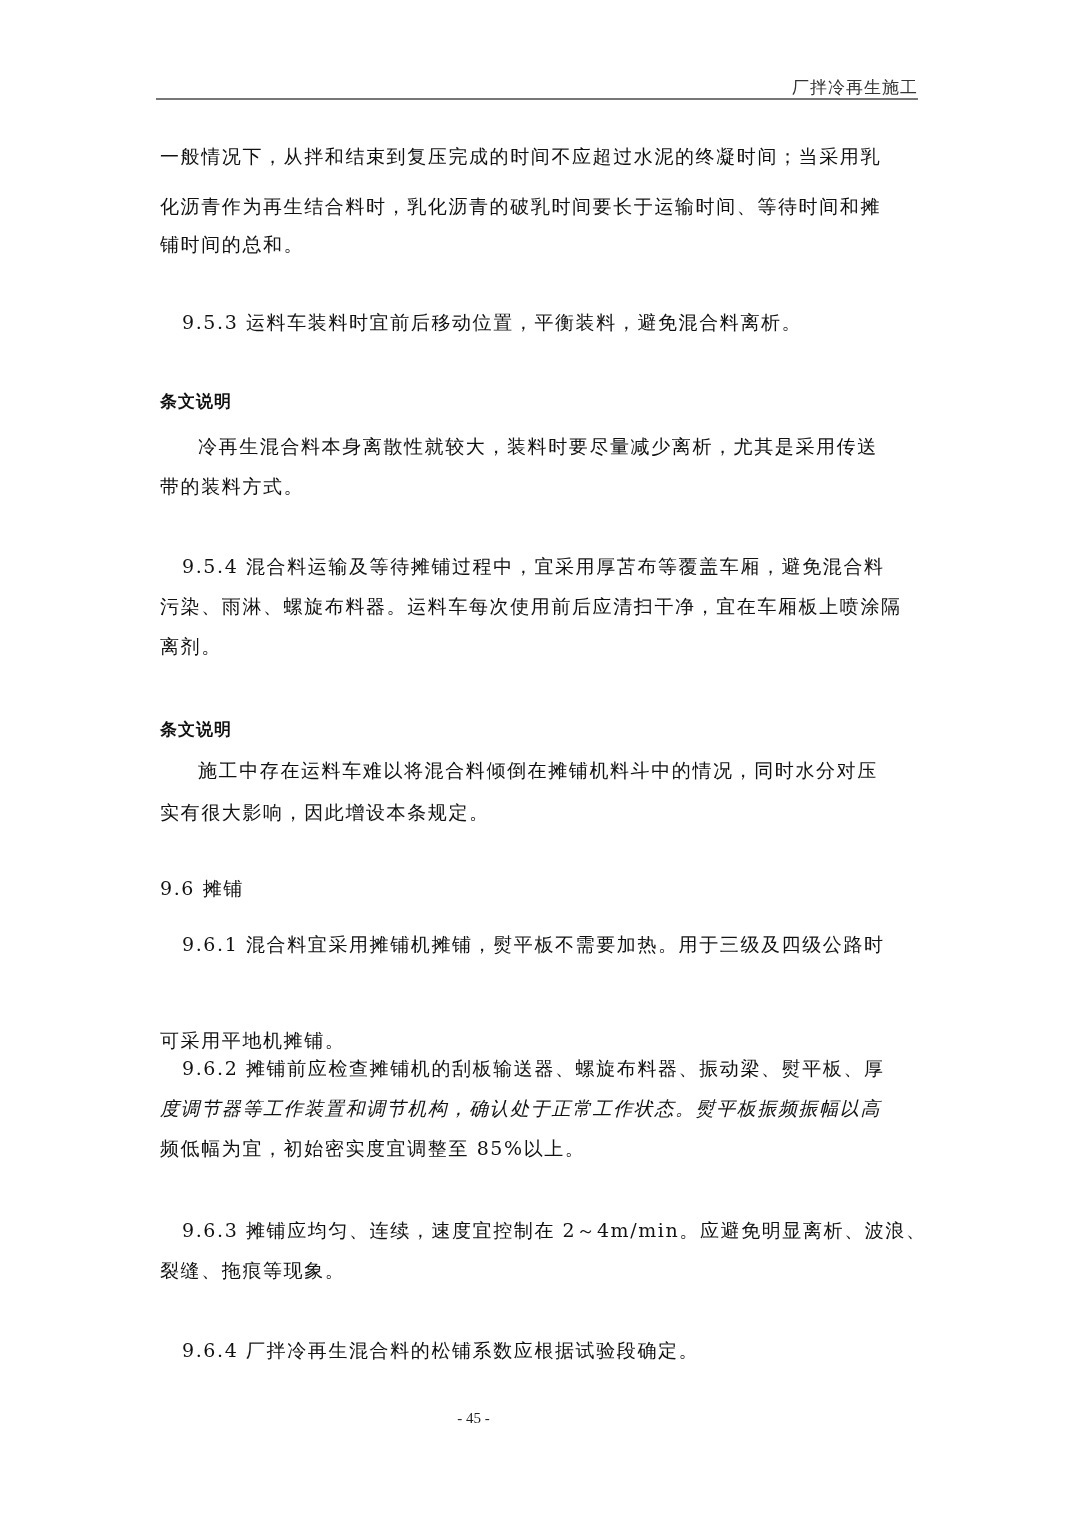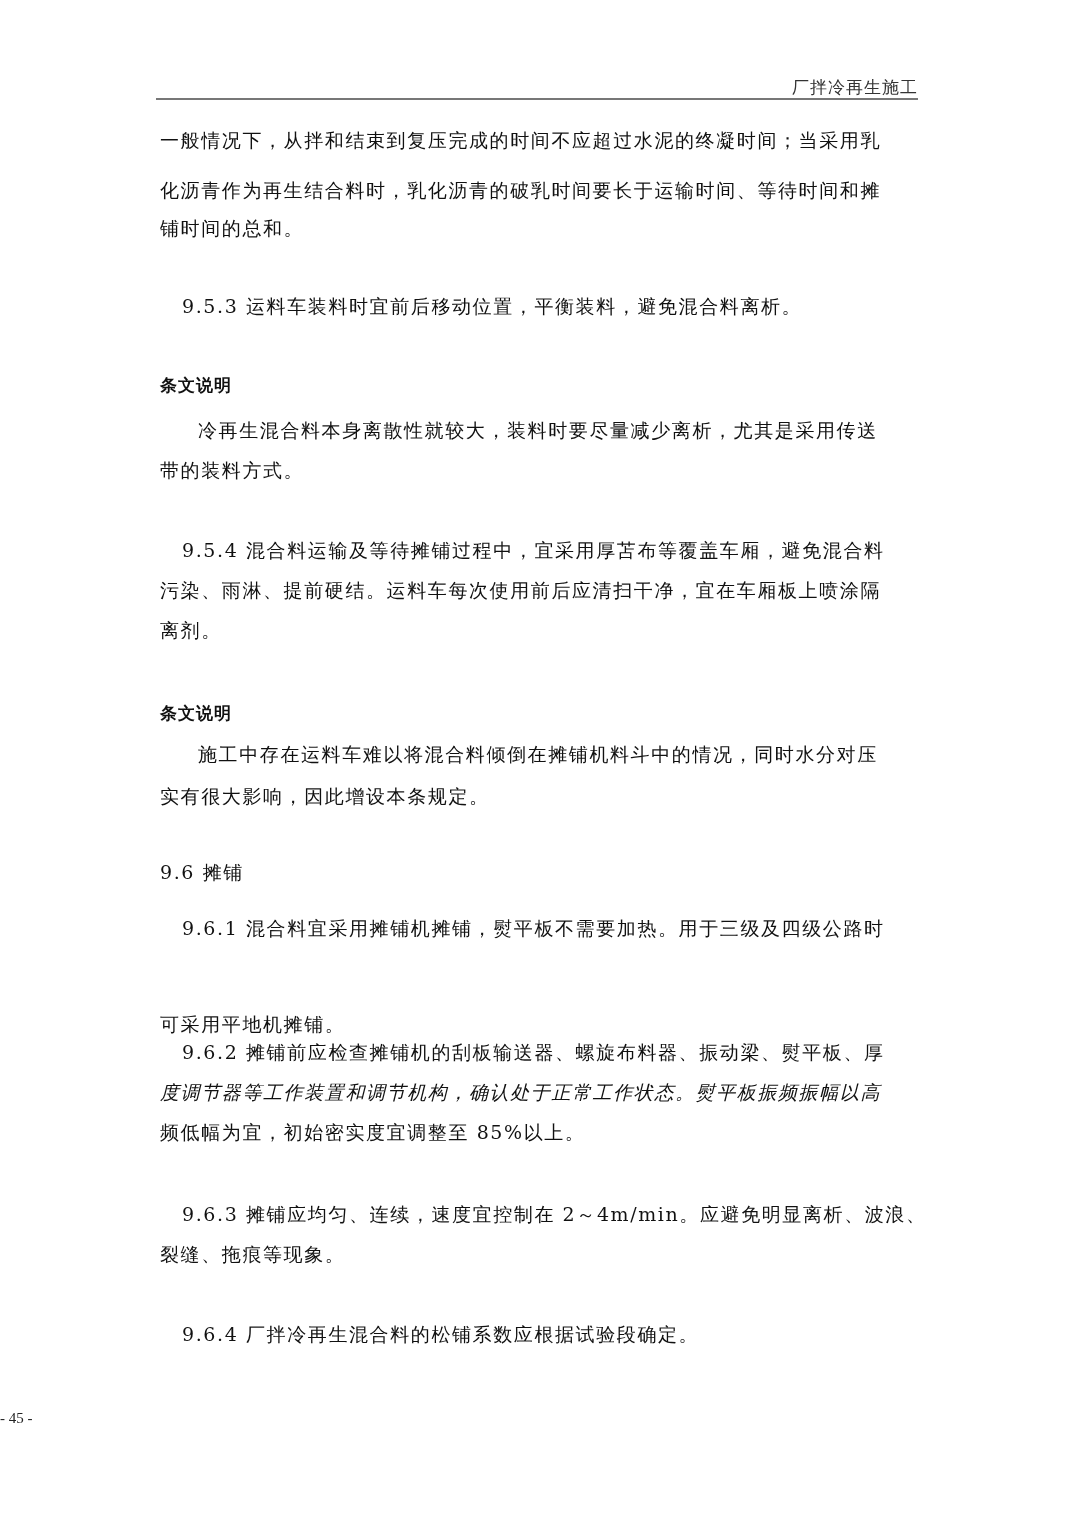--- a/index.html
+++ b/index.html
@@ -1,40 +1,40 @@
 <!DOCTYPE html>
 <html><head>
   <meta charset="utf-8">
   <style>
     html, body { margin: 0; padding: 0; background: #ffffff; }
     body { width: 1074px; height: 1520px; position: relative; overflow: hidden;
            font-family: "DejaVu Serif", "Liberation Serif", serif; color: #111; }
     .header-title { position: absolute; right: 156px; top: 76px; font-size: 17px; color: #333; letter-spacing: 1px; }
     .header-rule { position: absolute; left: 156px; top: 98px; width: 762px; height: 2px; background: #777; }
-    .line { position: absolute; left: 160px; font-size: 19px; white-space: nowrap; letter-spacing: 1.6px; }
+    .line { position: absolute; left: 160px; font-size: 19px; white-space: nowrap; letter-spacing: 1.6px; margin-top: 16px; }
     .bold { font-weight: bold; font-family: "DejaVu Sans", "Liberation Sans", sans-serif; font-size: 17px; letter-spacing: 1px; }
-    .footer { position: absolute; left: 0; width: 947px; top: 1410px; text-align: left; font-size: 15px;
+    .footer { position: absolute; left: 0; width: 947px; top: 1410px; text-align: center; font-size: 15px;
               font-family: "Liberation Serif", serif; color: #222; }
   </style>
 </head>
 <body>
 
 <div class="header-title">厂拌冷再生施工</div>
 <div class="header-rule"></div>
 
 <div id="body-lines">
     <div class="line" style="top: 128px; left: 160px;">一般情况下，从拌和结束到复压完成的时间不应超过水泥的终凝时间；当采用乳</div>
     <div class="line" style="top: 178px; left: 160px;">化沥青作为再生结合料时，乳化沥青的破乳时间要长于运输时间、等待时间和摊</div>
     <div class="line" style="top: 216px; left: 160px;">铺时间的总和。</div>
     <div class="line" style="top: 294px; left: 182px;">9.5.3 运料车装料时宜前后移动位置，平衡装料，避免混合料离析。</div>
     <div class="line bold" style="top: 374px; left: 160px;">条文说明</div>
     <div class="line" style="top: 418px; left: 198px;">冷再生混合料本身离散性就较大，装料时要尽量减少离析，尤其是采用传送</div>
     <div class="line" style="top: 458px; left: 160px;">带的装料方式。</div>
     <div class="line" style="top: 538px; left: 182px;">9.5.4 混合料运输及等待摊铺过程中，宜采用厚苫布等覆盖车厢，避免混合料</div>
-    <div class="line" style="top: 578px; left: 160px;">污染、雨淋、提前硬结。运料车每次使用前后应清扫干净，宜在车厢板上喷涂隔</div>
+    <div class="line" style="top: 578px; left: 160px;">污染、雨淋、螺旋布料器。运料车每次使用前后应清扫干净，宜在车厢板上喷涂隔</div>
     <div class="line" style="top: 618px; left: 160px;">离剂。</div>
     <div class="line bold" style="top: 702px; left: 160px;">条文说明</div>
     <div class="line" style="top: 742px; left: 198px;">施工中存在运料车难以将混合料倾倒在摊铺机料斗中的情况，同时水分对压</div>
     <div class="line" style="top: 784px; left: 160px;">实有很大影响，因此增设本条规定。</div>
     <div class="line" style="top: 860px; left: 160px;">9.6 摊铺</div>
     <div class="line" style="top: 916px; left: 182px;">9.6.1 混合料宜采用摊铺机摊铺，熨平板不需要加热。用于三级及四级公路时</div>
     <div class="line" style="top: 1012px; left: 160px;">可采用平地机摊铺。</div>
     <div class="line" style="top: 1040px; left: 182px; text-align: right;">9.6.2 摊铺前应检查摊铺机的刮板输送器、螺旋布料器、振动梁、熨平板、厚</div>
     <div class="line" style="top: 1080px; left: 160px; font-style: italic;">度调节器等工作装置和调节机构，确认处于正常工作状态。熨平板振频振幅以高</div>
     <div class="line" style="top: 1120px; left: 160px;">频低幅为宜，初始密实度宜调整至 85%以上。</div>

